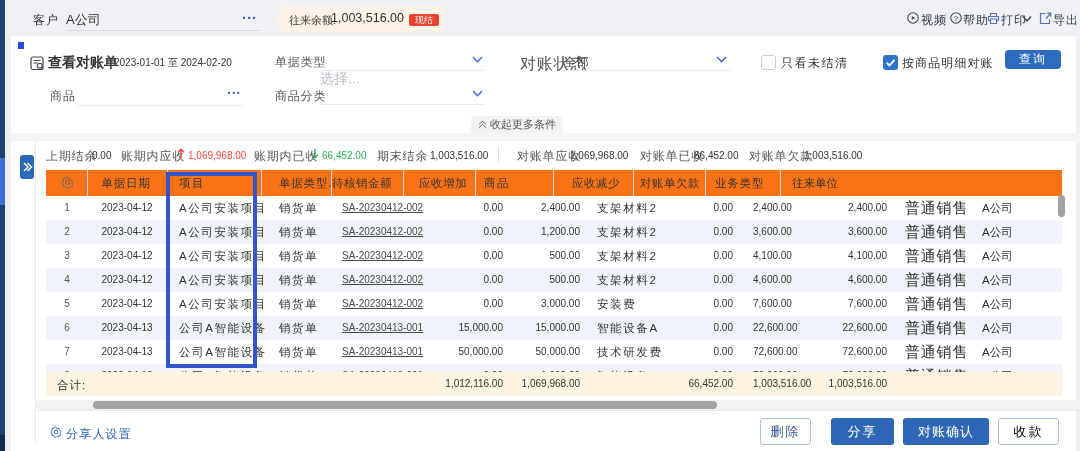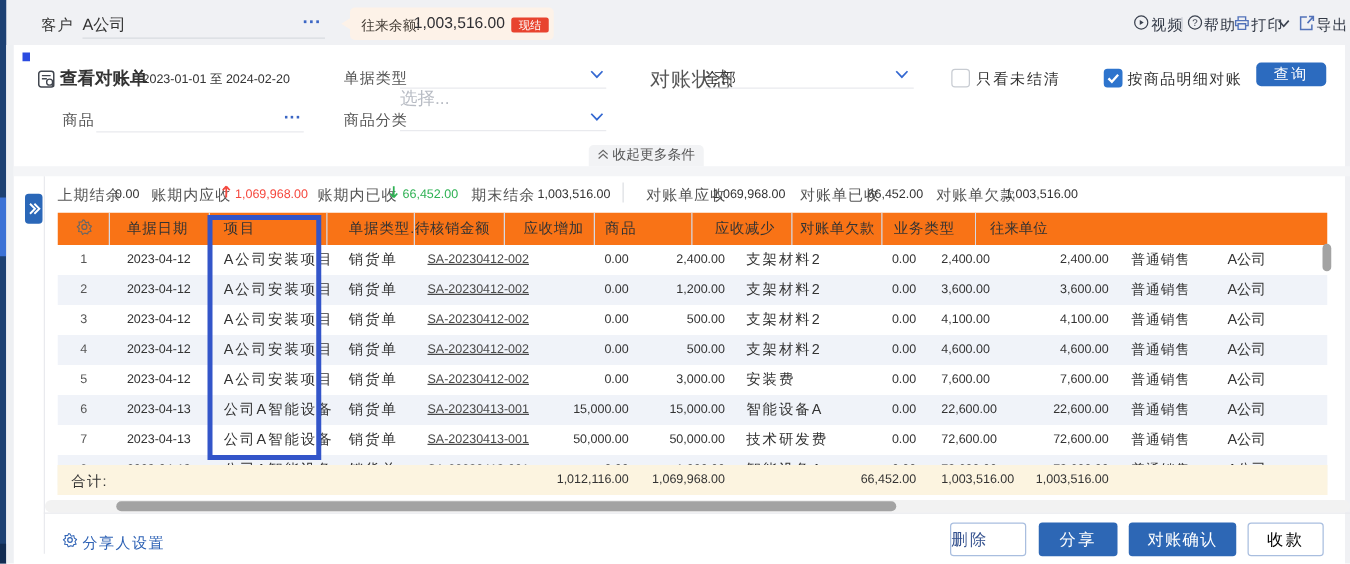--- a/index.html
+++ b/index.html
@@ -12,21 +12,21 @@
 .c2{width:80px;padding-left:13.5px}
 .c3{width:94px;padding-left:11px;font-size:11.5px;letter-spacing:1.6px}
 .c4{width:70px;padding-left:17px;font-size:11.5px;letter-spacing:1.6px}
 .c5{width:113px;padding-left:10px}
 .c6{width:72px;text-align:right;padding-right:14px}
 .c7{width:72px;text-align:right;padding-right:9px}
 .c8{width:78px;padding-left:8px;font-size:11.5px;letter-spacing:1.6px}
 .c9{width:80px;text-align:right;padding-right:14px}
 .c10{width:72px;padding-left:6px}
 .c11{width:77px;text-align:right;padding-right:9px}
-.c12{width:75px;padding-left:9px;font-size:11px;letter-spacing:0.8px}
+.c12{width:75px;padding-left:9px;font-size:15px;letter-spacing:0.8px}
 .c13{width:91px;padding-left:11px;font-size:11.5px}
 .alt{background:#f0f3f9}
 .hdr>div{box-shadow:inset -1px 0 0 #d5d9e4;font-size:11.5px!important}
 .hdr>.c13{box-shadow:none}
 .lnk{text-decoration:underline;color:#4a4a4a}
 .slab{position:absolute;top:148px;font-size:12px;color:#555;letter-spacing:0.8px;white-space:nowrap}
 .snum{position:absolute;top:150px;font-size:10px;color:#333;white-space:nowrap}
 </style>
 </head>
 <body>
@@ -314,18 +314,18 @@
 
 <div class="abs" style="left:1058px;top:195px;width:7px;height:22px;background:#a3a3a3;border-radius:3.5px"></div>
 
 <div class="abs hairline" style="left:35px;top:410px;width:1045px;height:1px"></div>
 <svg class="abs" width="12" height="12" viewBox="0 0 13 13" style="left:50px;top:426px">
       <circle cx="6.5" cy="6.5" r="2" fill="none" stroke="#2e62b5" stroke-width="1"></circle>
       <path d="M6.5 1.2 L7.6 3.2 L9.8 2.7 L10.3 5 L12.2 6 L10.8 7.9 L11.8 10 L9.6 10.6 L9.1 12 L6.9 11.5 L5 12.5 L4.2 10.4 L1.9 10.2 L2.4 7.9 L0.8 6.4 L2.6 5 L2.2 2.7 L4.5 2.6 L5.4 0.9 Z" fill="none" stroke="#2e62b5" stroke-width="0.9"></path>
     </svg>
 <div class="abs" style="left:66px;top:426px;font-size:12px;color:#2e62b5;letter-spacing:1.2px">分享人设置</div>
 
-<div class="abs" style="left:760px;top:418px;width:61px;height:27px;border:1px solid #a9bedf;border-radius:3px;background:#fff;color:#34518e;font-size:13px;line-height:25px;letter-spacing:2px">删除</div>
+<div class="abs" style="left:760px;top:418px;width:51px;height:27px;border:1px solid #a9bedf;border-radius:3px;background:#fff;color:#34518e;font-size:13px;line-height:25px;text-align:center;letter-spacing:2px">删除</div>
 <div class="abs" style="left:831px;top:418px;width:63px;height:27px;background:#2d67b5;border-radius:3px;color:#fff;font-size:13px;line-height:27px;text-align:center;letter-spacing:2px">分享</div>
 <div class="abs" style="left:903px;top:418px;width:86px;height:27px;background:#2d67b5;border-radius:3px;color:#fff;font-size:13px;line-height:27px;text-align:center;letter-spacing:1px">对账确认</div>
 <div class="abs" style="left:998px;top:418px;width:61px;height:27px;border:1px solid #a9bedf;border-radius:3px;background:#fff;color:#000000;font-size:13px;line-height:25px;text-align:center;letter-spacing:2px">收款</div>
 
 </div>
 
 </body></html>

